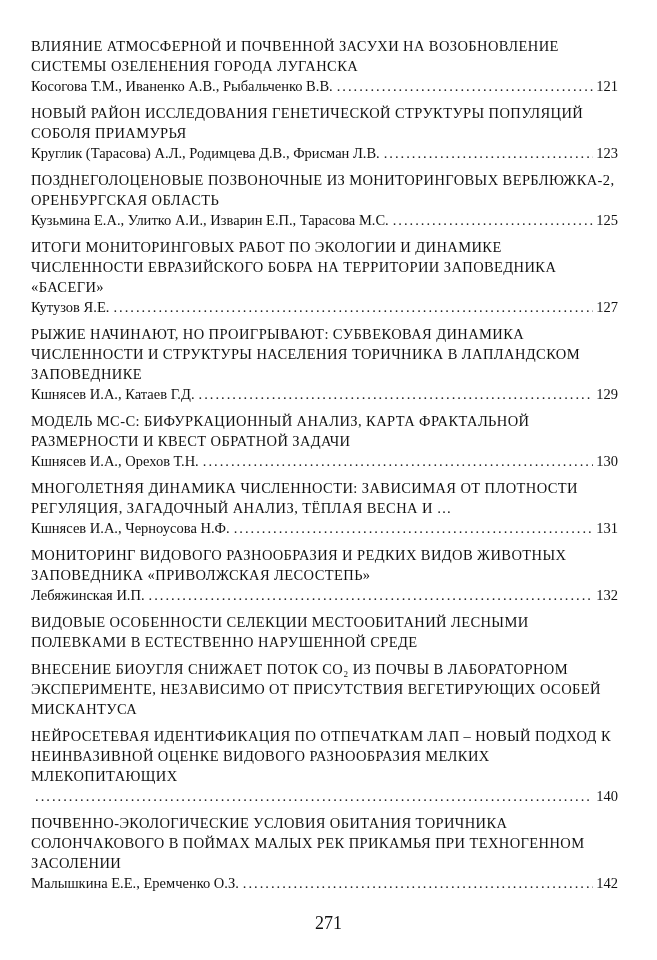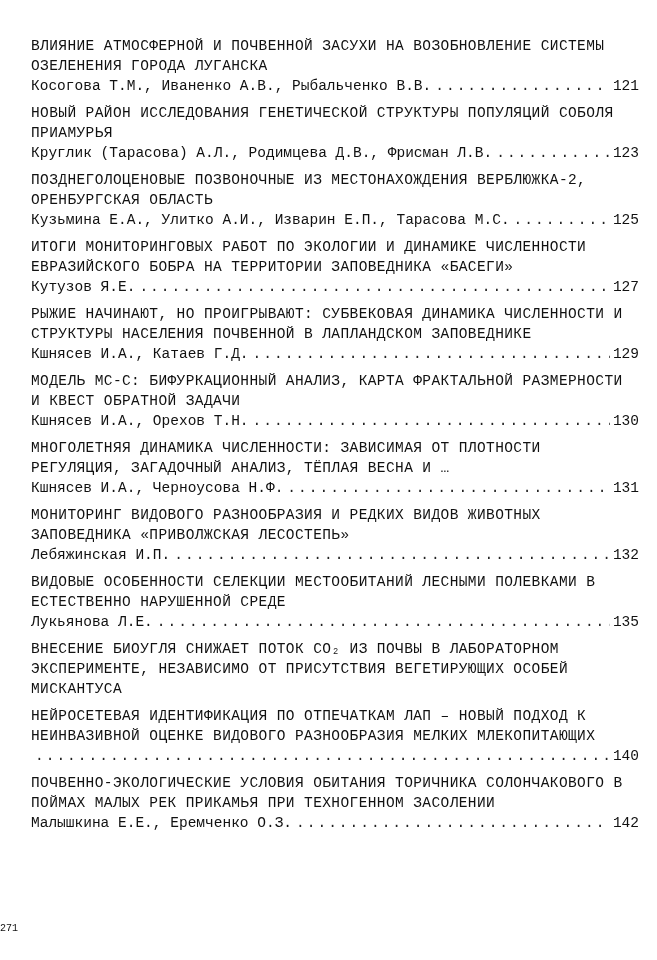--- a/index.html
+++ b/index.html
@@ -8,23 +8,22 @@
     width: 657px;
     height: 960px;
     overflow: hidden;
     position: relative;
     font-family: "Liberation Serif", "DejaVu Serif", serif;
     color: #111111;
   }
   .page {
     width: 100%;
     height: 100%;
-    padding: 36px 18px 0 31px;
+    padding: 36px 39px 0 31px;
     position: relative;
-    font-family: Liberation Mono, monospace;
   }
   .toc { display: block; }
   .entry { margin-bottom: 7px; }
   .entry-title {
     font-size: 14.5px;
     font-weight: normal;
     line-height: 20px;
     letter-spacing: 0.4px;
     text-transform: none;
   }
@@ -47,22 +46,22 @@
     content: "....................................................................................................................................................................";
     letter-spacing: 2px;
     font-size: 14.5px;
   }
   .pageno { white-space: nowrap; }
   .page-footer {
     position: absolute;
     left: 0;
     right: 0;
     bottom: 26px;
-    text-align: left;
-    font-size: 10px;
+    text-align: center;
+    font-size: 18px;
   }
 </style>
 </head>
 <body>
 
 <div class="page">
   <main class="toc">
   <section class="entry">
     <h2 class="entry-title">ВЛИЯНИЕ АТМОСФЕРНОЙ И ПОЧВЕННОЙ ЗАСУХИ НА ВОЗОБНОВЛЕНИЕ СИСТЕМЫ ОЗЕЛЕНЕНИЯ ГОРОДА ЛУГАНСКА</h2>
     <div class="entry-authors-line">
@@ -75,39 +74,39 @@
   <section class="entry">
     <h2 class="entry-title">НОВЫЙ РАЙОН ИССЛЕДОВАНИЯ ГЕНЕТИЧЕСКОЙ СТРУКТУРЫ ПОПУЛЯЦИЙ СОБОЛЯ ПРИАМУРЬЯ</h2>
     <div class="entry-authors-line">
       <span class="authors">Круглик (Тарасова) А.Л., Родимцева Д.В., Фрисман Л.В.</span>
       <span class="leader"></span>
       <span class="pageno">123</span>
     </div>
   </section>
 
   <section class="entry">
-    <h2 class="entry-title">ПОЗДНЕГОЛОЦЕНОВЫЕ ПОЗВОНОЧНЫЕ ИЗ МЕСТОНАХОЖДЕНИЯ ВЕРБЛЮЖКА-2, ОРЕНБУРГСКАЯ ОБЛАСТЬ</h2>
+    <h2 class="entry-title">ПОЗДНЕГОЛОЦЕНОВЫЕ ПОЗВОНОЧНЫЕ ИЗ МОНИТОРИНГОВЫХ ВЕРБЛЮЖКА-2, ОРЕНБУРГСКАЯ ОБЛАСТЬ</h2>
     <div class="entry-authors-line">
       <span class="authors">Кузьмина Е.А., Улитко А.И., Изварин Е.П., Тарасова М.С.</span>
       <span class="leader"></span>
       <span class="pageno">125</span>
     </div>
   </section>
 
   <section class="entry">
     <h2 class="entry-title">ИТОГИ МОНИТОРИНГОВЫХ РАБОТ ПО ЭКОЛОГИИ И ДИНАМИКЕ ЧИСЛЕННОСТИ ЕВРАЗИЙСКОГО БОБРА НА ТЕРРИТОРИИ ЗАПОВЕДНИКА «БАСЕГИ»</h2>
     <div class="entry-authors-line">
       <span class="authors">Кутузов Я.Е.</span>
       <span class="leader"></span>
       <span class="pageno">127</span>
     </div>
   </section>
 
   <section class="entry">
-    <h2 class="entry-title">РЫЖИЕ НАЧИНАЮТ, НО ПРОИГРЫВАЮТ: СУБВЕКОВАЯ ДИНАМИКА ЧИСЛЕННОСТИ И СТРУКТУРЫ НАСЕЛЕНИЯ ПОЧВЕННОЙ В ЛАПЛАНДСКОМ ЗАПОВЕДНИКЕ</h2>
+    <h2 class="entry-title">РЫЖИЕ НАЧИНАЮТ, НО ПРОИГРЫВАЮТ: СУБВЕКОВАЯ ДИНАМИКА ЧИСЛЕННОСТИ И СТРУКТУРЫ НАСЕЛЕНИЯ ТОРИЧНИКА В ЛАПЛАНДСКОМ ЗАПОВЕДНИКЕ</h2>
     <div class="entry-authors-line">
       <span class="authors">Кшнясев И.А., Катаев Г.Д.</span>
       <span class="leader"></span>
       <span class="pageno">129</span>
     </div>
   </section>
 
   <section class="entry">
     <h2 class="entry-title">МОДЕЛЬ МС-С: БИФУРКАЦИОННЫЙ АНАЛИЗ, КАРТА ФРАКТАЛЬНОЙ РАЗМЕРНОСТИ И КВЕСТ ОБРАТНОЙ ЗАДАЧИ</h2>
     <div class="entry-authors-line">
@@ -130,25 +129,20 @@
     <h2 class="entry-title">МОНИТОРИНГ ВИДОВОГО РАЗНООБРАЗИЯ И РЕДКИХ ВИДОВ ЖИВОТНЫХ ЗАПОВЕДНИКА «ПРИВОЛЖСКАЯ ЛЕСОСТЕПЬ»</h2>
     <div class="entry-authors-line">
       <span class="authors">Лебяжинская И.П.</span>
       <span class="leader"></span>
       <span class="pageno">132</span>
     </div>
   </section>
 
   <section class="entry">
     <h2 class="entry-title">ВИДОВЫЕ ОСОБЕННОСТИ СЕЛЕКЦИИ МЕСТООБИТАНИЙ ЛЕСНЫМИ ПОЛЕВКАМИ В ЕСТЕСТВЕННО НАРУШЕННОЙ СРЕДЕ</h2>
-    <div class="entry-authors-line">
-      <span class="authors">Лукьянова Л.Е.</span>
-      <span class="leader"></span>
-      <span class="pageno">135</span>
-    </div>
   </section>
 
   <section class="entry">
     <h2 class="entry-title">ВНЕСЕНИЕ БИОУГЛЯ СНИЖАЕТ ПОТОК СО₂ ИЗ ПОЧВЫ В ЛАБОРАТОРНОМ ЭКСПЕРИМЕНТЕ, НЕЗАВИСИМО ОТ ПРИСУТСТВИЯ ВЕГЕТИРУЮЩИХ ОСОБЕЙ МИСКАНТУСА</h2>
   </section>
 
   <section class="entry">
     <h2 class="entry-title">НЕЙРОСЕТЕВАЯ ИДЕНТИФИКАЦИЯ ПО ОТПЕЧАТКАМ ЛАП – НОВЫЙ ПОДХОД К НЕИНВАЗИВНОЙ ОЦЕНКЕ ВИДОВОГО РАЗНООБРАЗИЯ МЕЛКИХ МЛЕКОПИТАЮЩИХ</h2>
     <div class="entry-authors-line">
       <span class="leader"></span>

